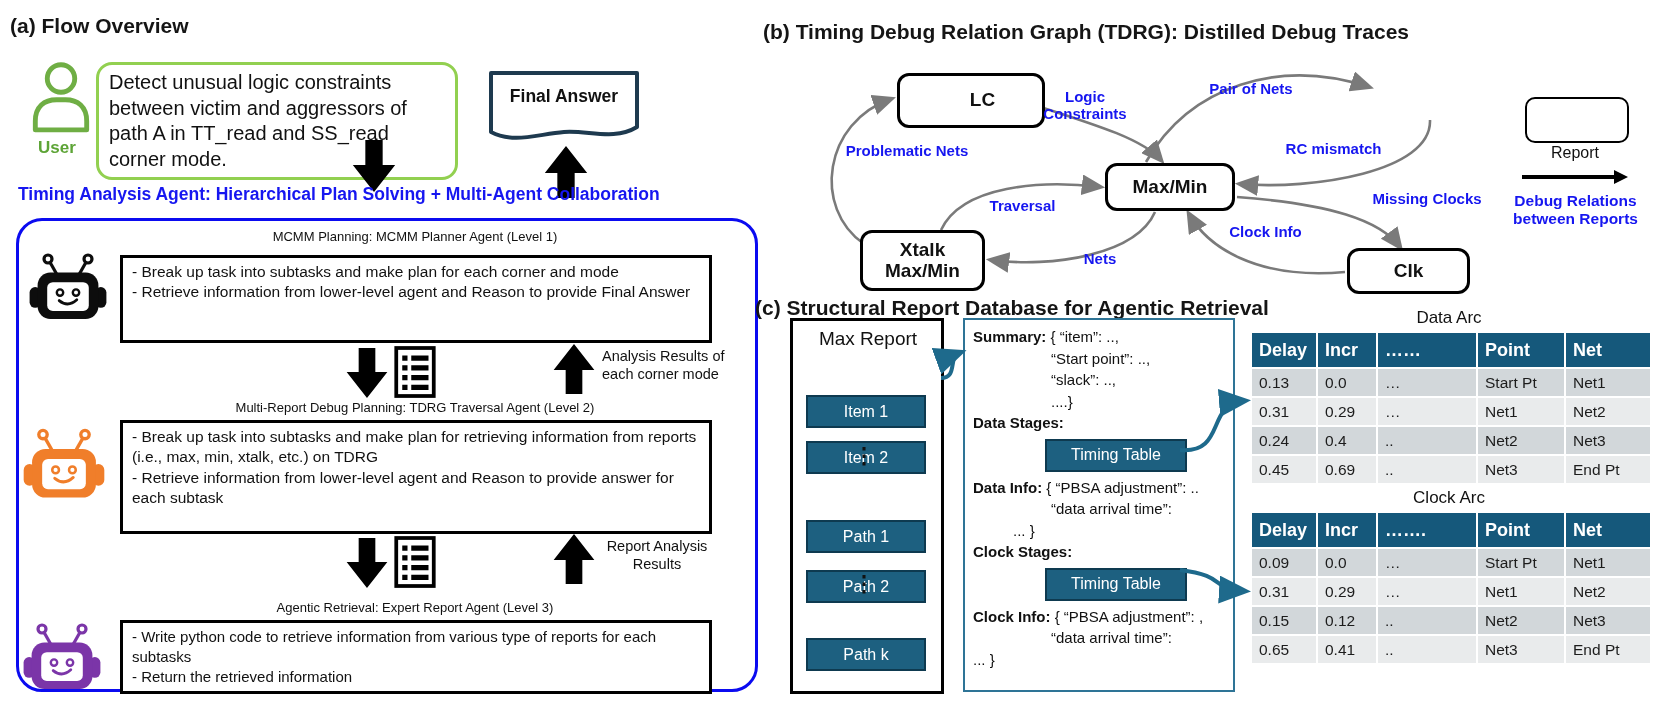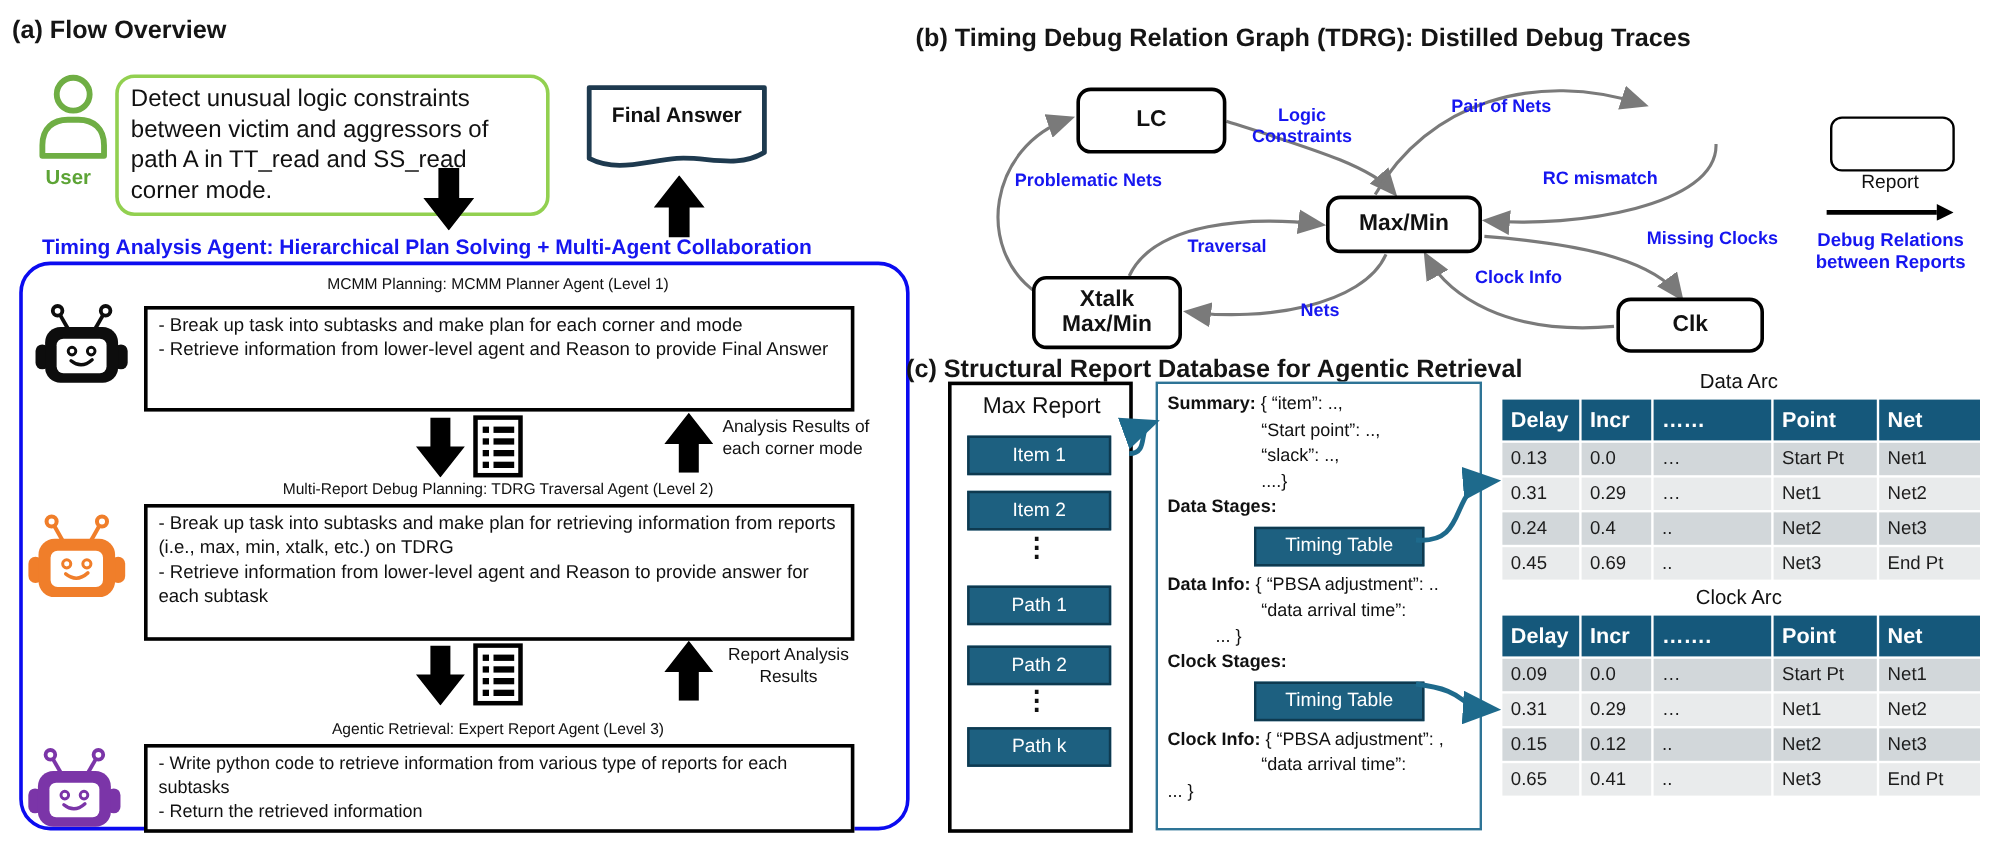--- a/index.html
+++ b/index.html
@@ -21,21 +21,21 @@
   .gnode{position:absolute;background:#fff;border:3px solid #000;border-radius:12px;
          display:flex;align-items:center;justify-content:center;text-align:center;
          font-weight:bold;font-size:19px;line-height:1.1;z-index:2;}
   .elabel{position:absolute;color:#1616f0;font-weight:bold;font-size:15px;line-height:1.15;
           text-align:center;z-index:2;}
   .legend-box{position:absolute;background:#fff;border:2.5px solid #000;border-radius:10px;z-index:2;}
   .legend-text{font-size:16px;font-weight:500;text-align:center;}
   
   .black-box{border:3px solid #000;background:#fff;}
   .teal-btn{position:absolute;background:#1d6080;border:2px solid #0e3a50;color:#fff;
-            font-size:16px;font-weight:500;display:flex;align-items:center;justify-content:center;}
+            font-size:16px;font-weight:500;display:flex;align-items:center;justify-content:center;margin-top:32px;}
   .vdots{position:absolute;font-size:20px;font-weight:bold;letter-spacing:0;line-height:0.55;text-align:center;}
   .detail-box{position:absolute;border:2.5px solid #2e7496;background:#fff;padding:6px 8px;
               font-size:15px;line-height:21.5px;}
   .dline b{font-weight:bold;}
   .ind{padding-left:78px;}
   .ind2{padding-left:40px;}
   .tt-btn{position:relative;left:72px;width:138px;height:29px;margin:5px 0;background:#1d6080;
           border:2px solid #0e3a50;color:#fff;font-size:16px;font-weight:500;
           display:flex;align-items:center;justify-content:center;}
   .arc-title{position:absolute;font-size:17px;font-weight:normal;text-align:center;width:398px;}
@@ -104,21 +104,21 @@
         <polygon points="13,0 31,0 31,26 44,26 22,54 0,26 13,26" fill="#000"></polygon>
       </svg>
   </div>
 
   <div class="abs" style="left:544px;top:146px;">
     <svg width="44" height="52" viewBox="0 0 44 54">
         <polygon points="22,0 44,28 31,28 31,54 13,54 13,28 0,28" fill="#000"></polygon>
       </svg>
   </div>
 
-  <div class="abs blue-heading" style="left:18px;top:196px;margin-left:17px;">Timing Analysis Agent: Hierarchical Plan Solving + Multi-Agent Collaboration</div>
+  <div class="abs blue-heading" style="left:18px;top:184px;">Timing Analysis Agent: Hierarchical Plan Solving + Multi-Agent Collaboration</div>
 
   <div class="abs agent-container" style="left:16px;top:218px;width:736px;height:468px;"></div>
 
   <div class="abs level-title" style="left:120px;top:229px;width:590px;">MCMM Planning: MCMM Planner Agent (Level 1)</div>
   <div class="abs" style="left:28px;top:250px;">
     <svg width="80" height="74" viewBox="0 0 100 92">
       <g stroke="#0d0d0d" fill="none" stroke-width="4">
         <line x1="36" y1="30" x2="28" y2="16"></line>
           <circle cx="25" cy="11" r="5"></circle>
         <line x1="64" y1="30" x2="72" y2="16"></line>
@@ -225,21 +225,21 @@
       <circle cx="40" cy="53" r="4" fill="none" stroke="#7b35a8" stroke-width="3"></circle>
       <circle cx="60" cy="53" r="4" fill="none" stroke="#7b35a8" stroke-width="3"></circle>
       <path d="M39,63 Q50,72 61,62" fill="none" stroke="#7b35a8" stroke-width="3.5" stroke-linecap="round"></path>
     </svg>
   </div>
   <div class="abs level-box pre" style="left:120px;top:620px;width:568px;height:60px;font-size:15px;">- Write python code to retrieve information from various type of reports for each subtasks
 - Return the retrieved information</div>
 
   <div class="abs panel-title" style="left:763px;top:20px;">(b) Timing Debug Relation Graph (TDRG): Distilled Debug Traces</div>
 
-  <div class="gnode" style="left:897px;top:73px;width:119px;height:49px;">LC</div>
+  <div class="gnode" style="left:897px;top:73px;width:119px;height:49px;padding-left:23px;">LC</div>
   <div class="gnode" style="left:1105px;top:163px;width:124px;height:42px;">Max/Min</div>
   <div class="gnode pre" style="left:860px;top:230px;width:119px;height:55px;">Xtalk
 Max/Min</div>
   <div class="gnode" style="left:1347px;top:248px;width:117px;height:40px;">Clk</div>
 
   <div class="elabel pre" style="left:1025px;top:88px;width:120px;">Logic
 Constraints</div>
   <div class="elabel" style="left:1196px;top:80px;width:110px;">Pair of Nets</div>
   <div class="elabel" style="left:832px;top:142px;width:150px;">Problematic Nets</div>
   <div class="elabel" style="left:1276px;top:140px;width:115px;">RC mismatch</div>

